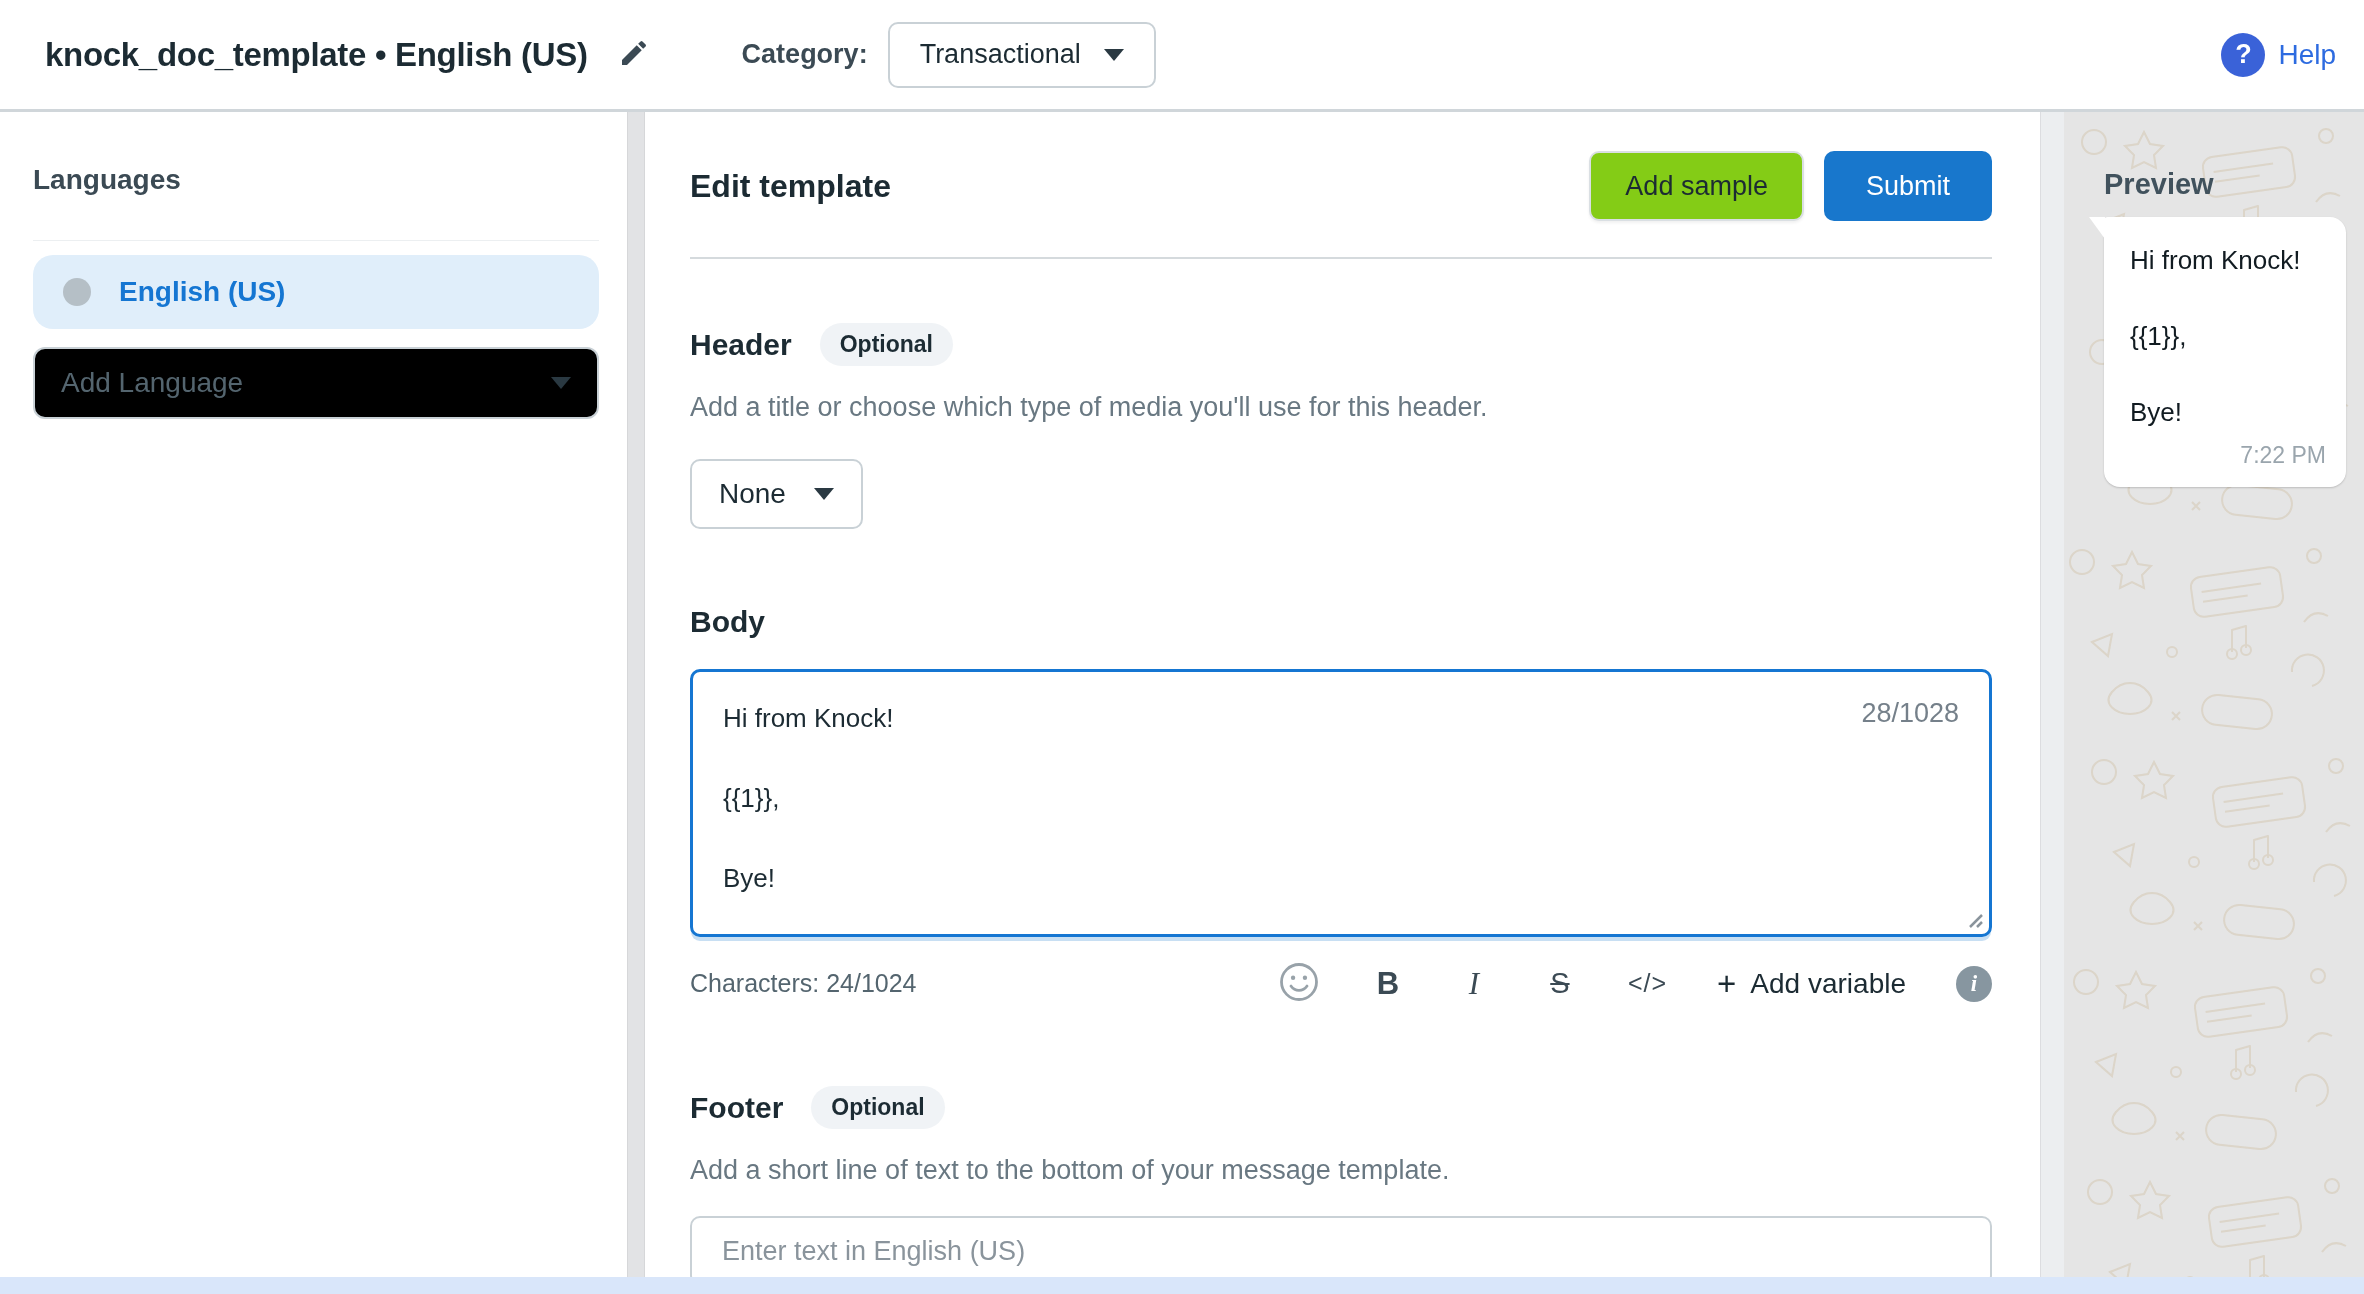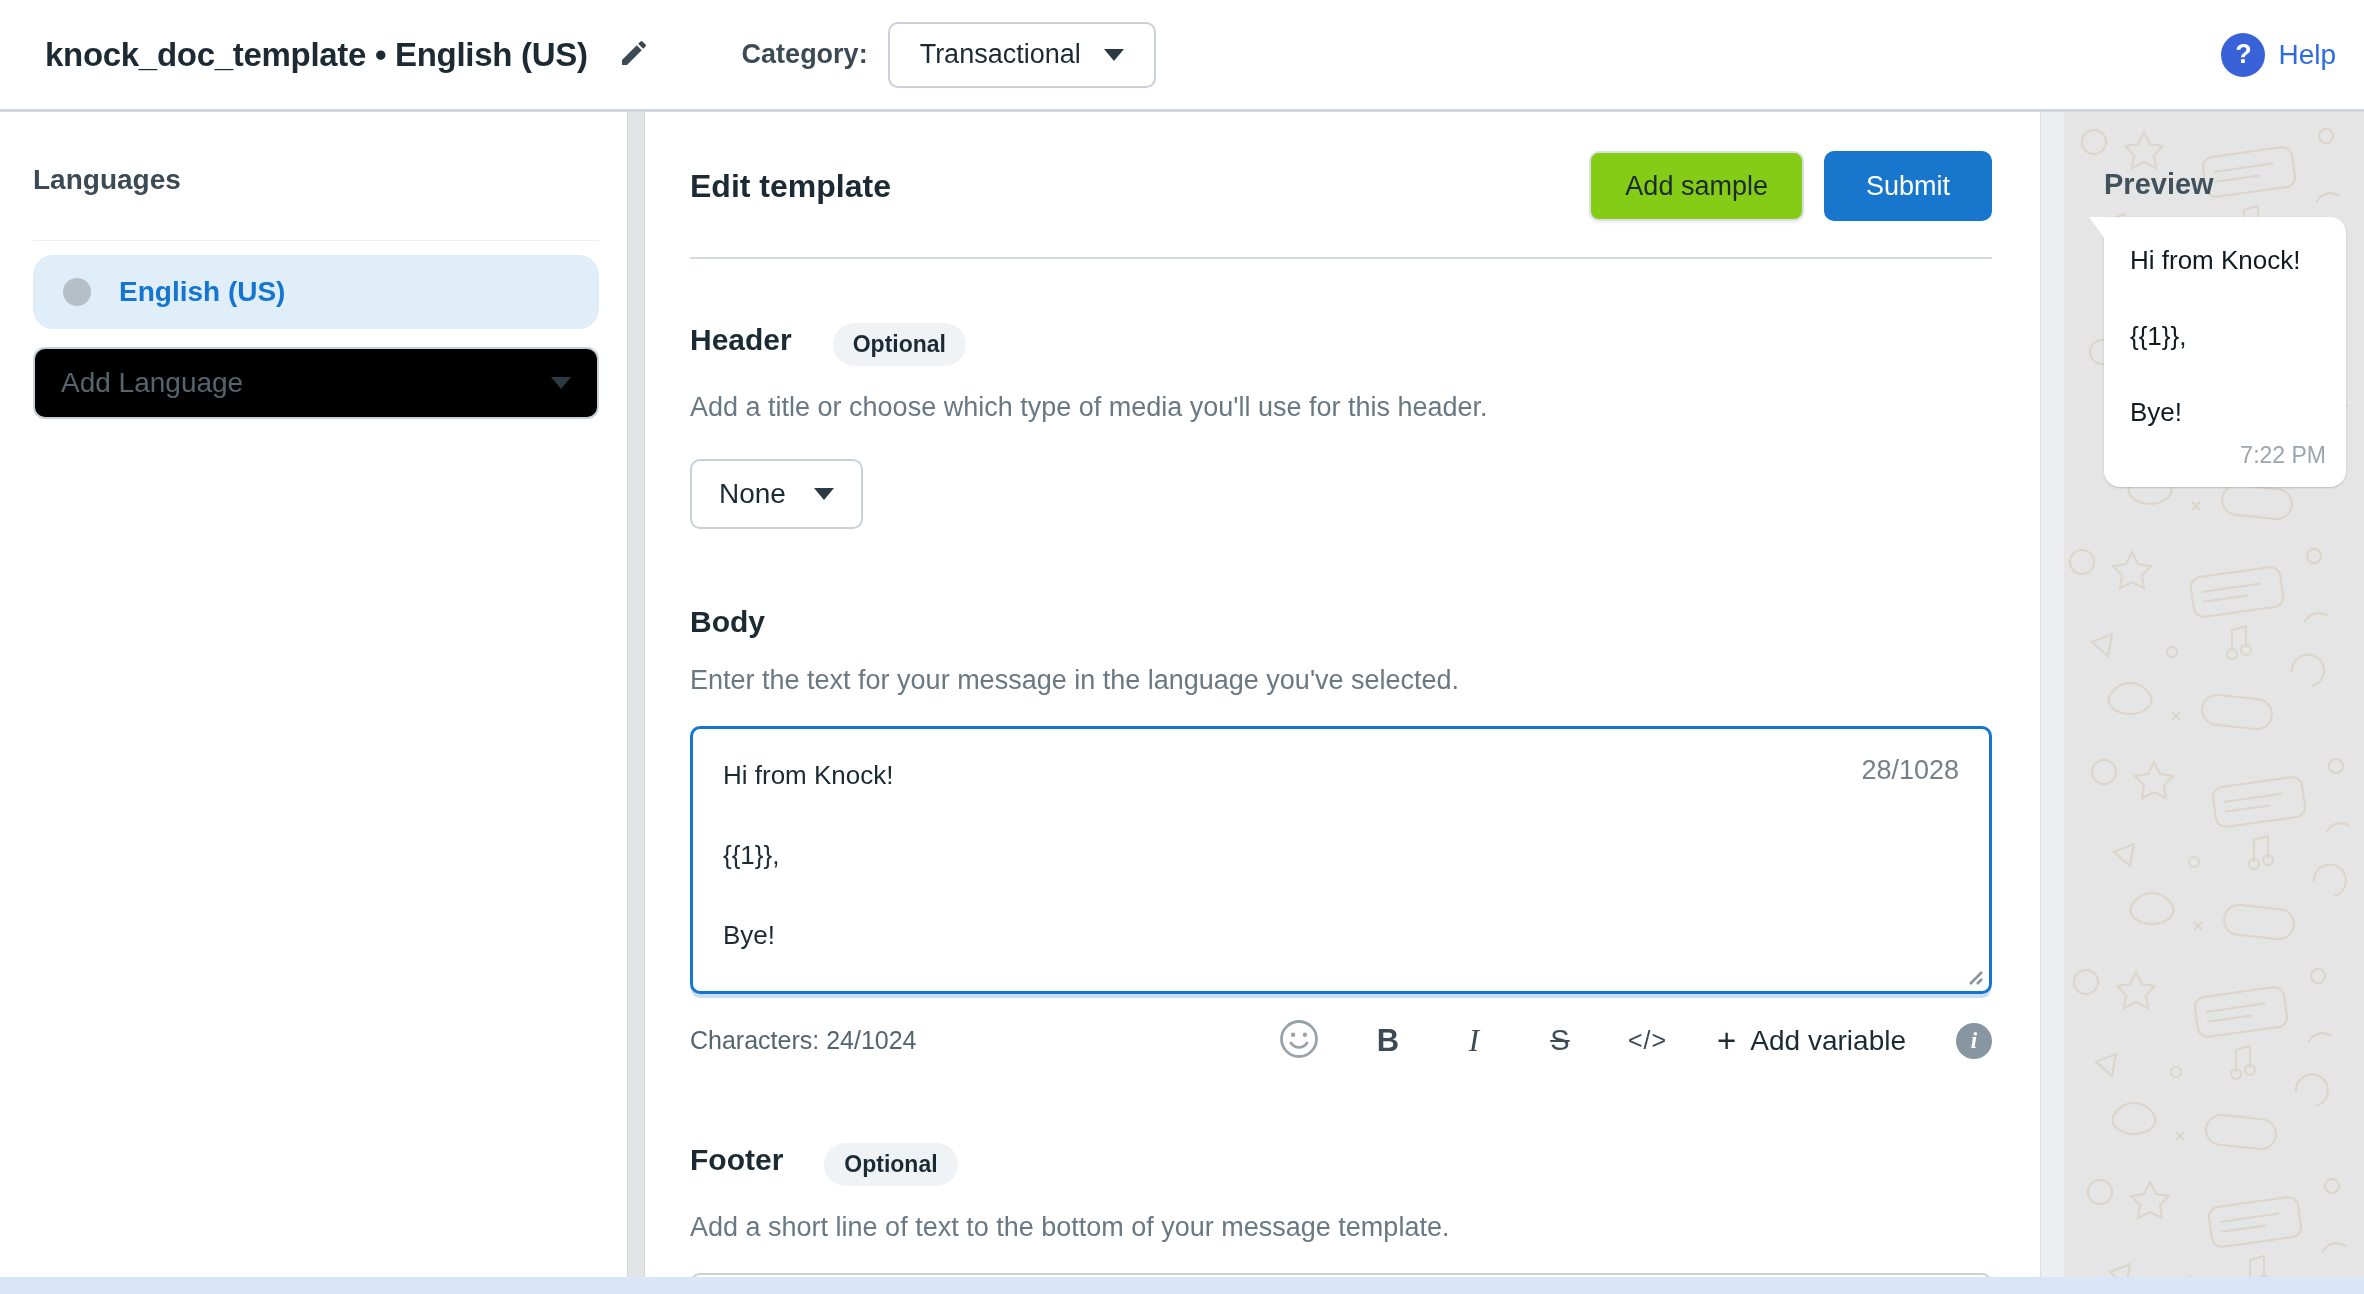--- a/index.html
+++ b/index.html
@@ -61,21 +61,21 @@
   
   .editor { flex: 1; padding: 38px 48px 0 45px; position: relative; overflow: hidden; }
   .edit-row { display: flex; align-items: center; height: 72px; }
   .edit-title { font-size: 32px; font-weight: bold; color: #1c2b33; }
   .edit-actions { margin-left: auto; display: flex; gap: 20px; }
   .btn { height: 70px; border-radius: 10px; font-size: 27px; cursor: pointer; font-family: inherit; }
   .btn-secondary { background: #84cc16; border: 2px solid #dadfe3; color: #1c2b33; padding: 0 34px; box-shadow: 0 2px 3px rgba(0,0,0,0.06); }
   .btn-primary { background: #1877cc; border: none; color: #fff; padding: 0 42px; }
   .section-divider { border: none; border-top: 2px solid #d5dadd; margin-top: 35px; }
 
-  .section-head { display: flex; align-items: flex-start; gap: 41px; }
+  .section-head { display: flex; align-items: center; gap: 28px; }
   .section-title { font-size: 30px; font-weight: bold; color: #1c2b33; }
   .badge {
     background: #f0f3f6; border-radius: 999px; padding: 8px 20px;
     font-size: 23px; font-weight: bold; color: #1c2b33;
   }
   .section-desc { margin-top: 26px; font-size: 27px; color: #697882; }
 
   .head-header { margin-top: 64px; }
   .none-dd {
     margin-top: 36px; height: 70px; padding: 0 27px;
@@ -212,21 +212,20 @@
     <p class="section-desc">Add a title or choose which type of media you'll use for this header.</p>
     <div class="none-dd">
       <span>None</span>
       <span class="caret"></span>
     </div>
 
     
     <div class="section-head head-body">
       <h3 class="section-title">Body</h3>
     </div>
-    <p class="section-desc">Enter the text for your message in the language you've selected.</p>
 
     <div class="body-box">
       <textarea class="body-textarea" spellcheck="false" style="">Hi from Knock!
 
 {{1}},
 
 Bye!</textarea>
       <span class="body-counter">28/1028</span>
       <span class="resize-handle">
         <svg width="22" height="22" aria-hidden="true">

